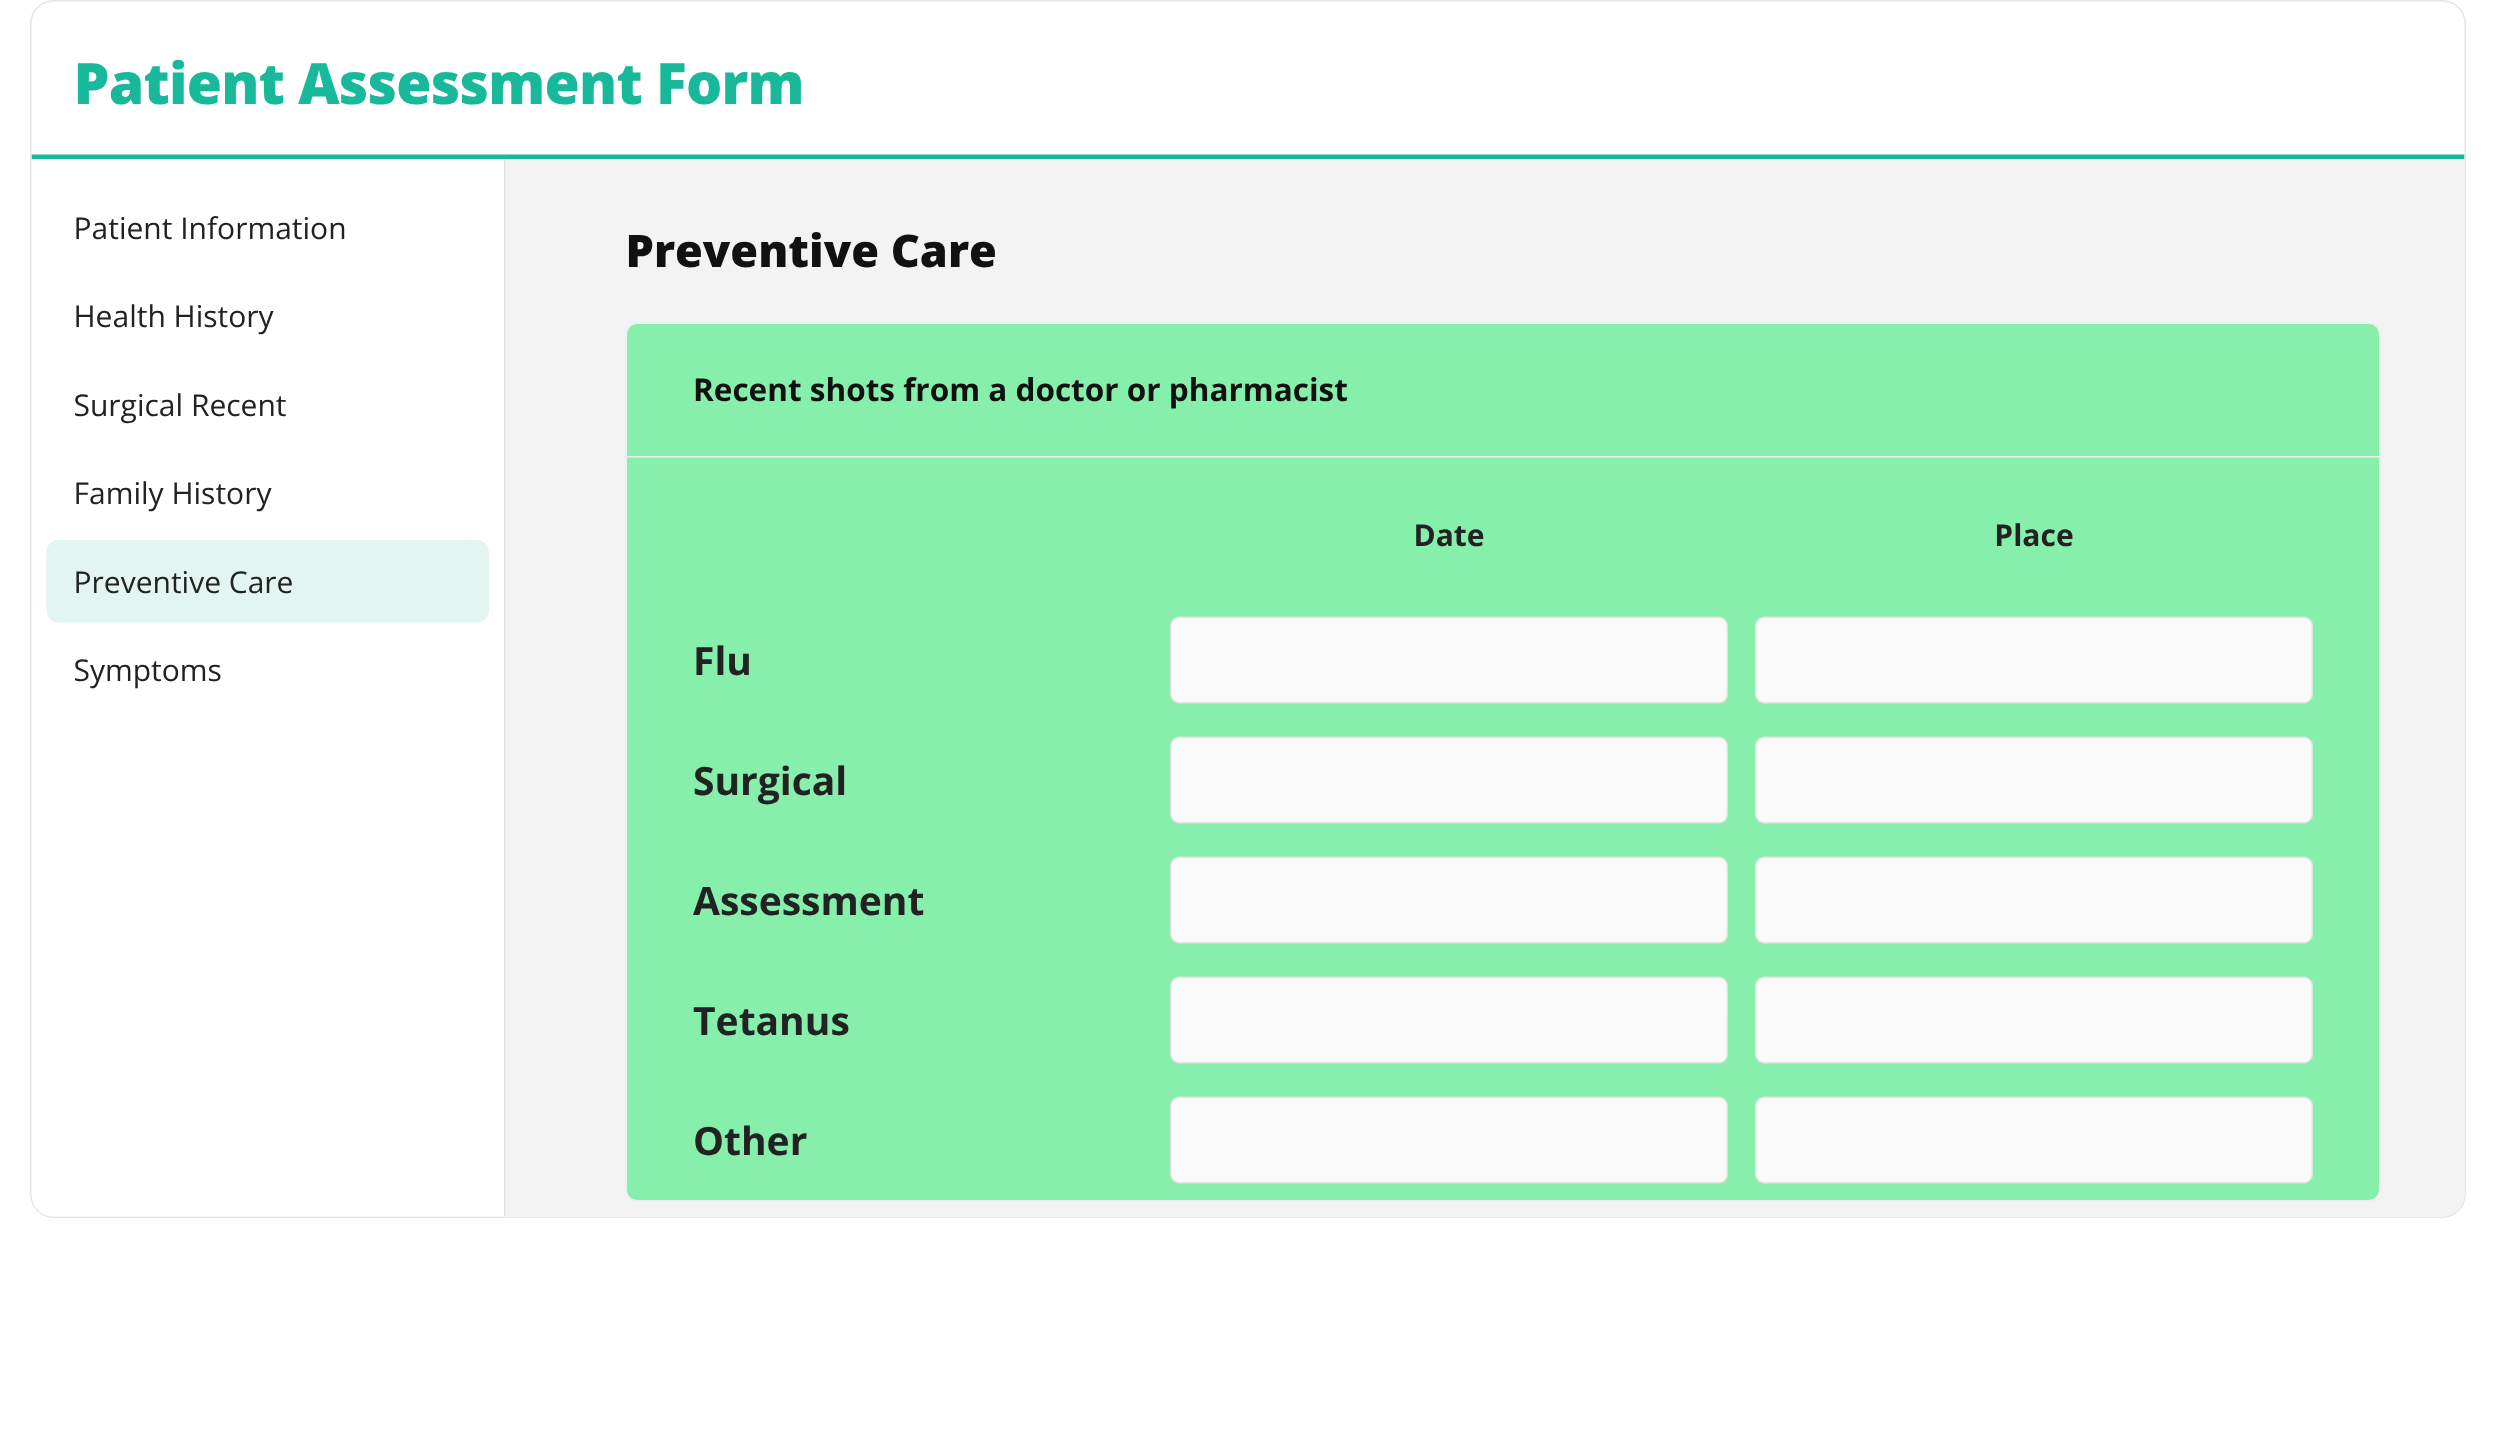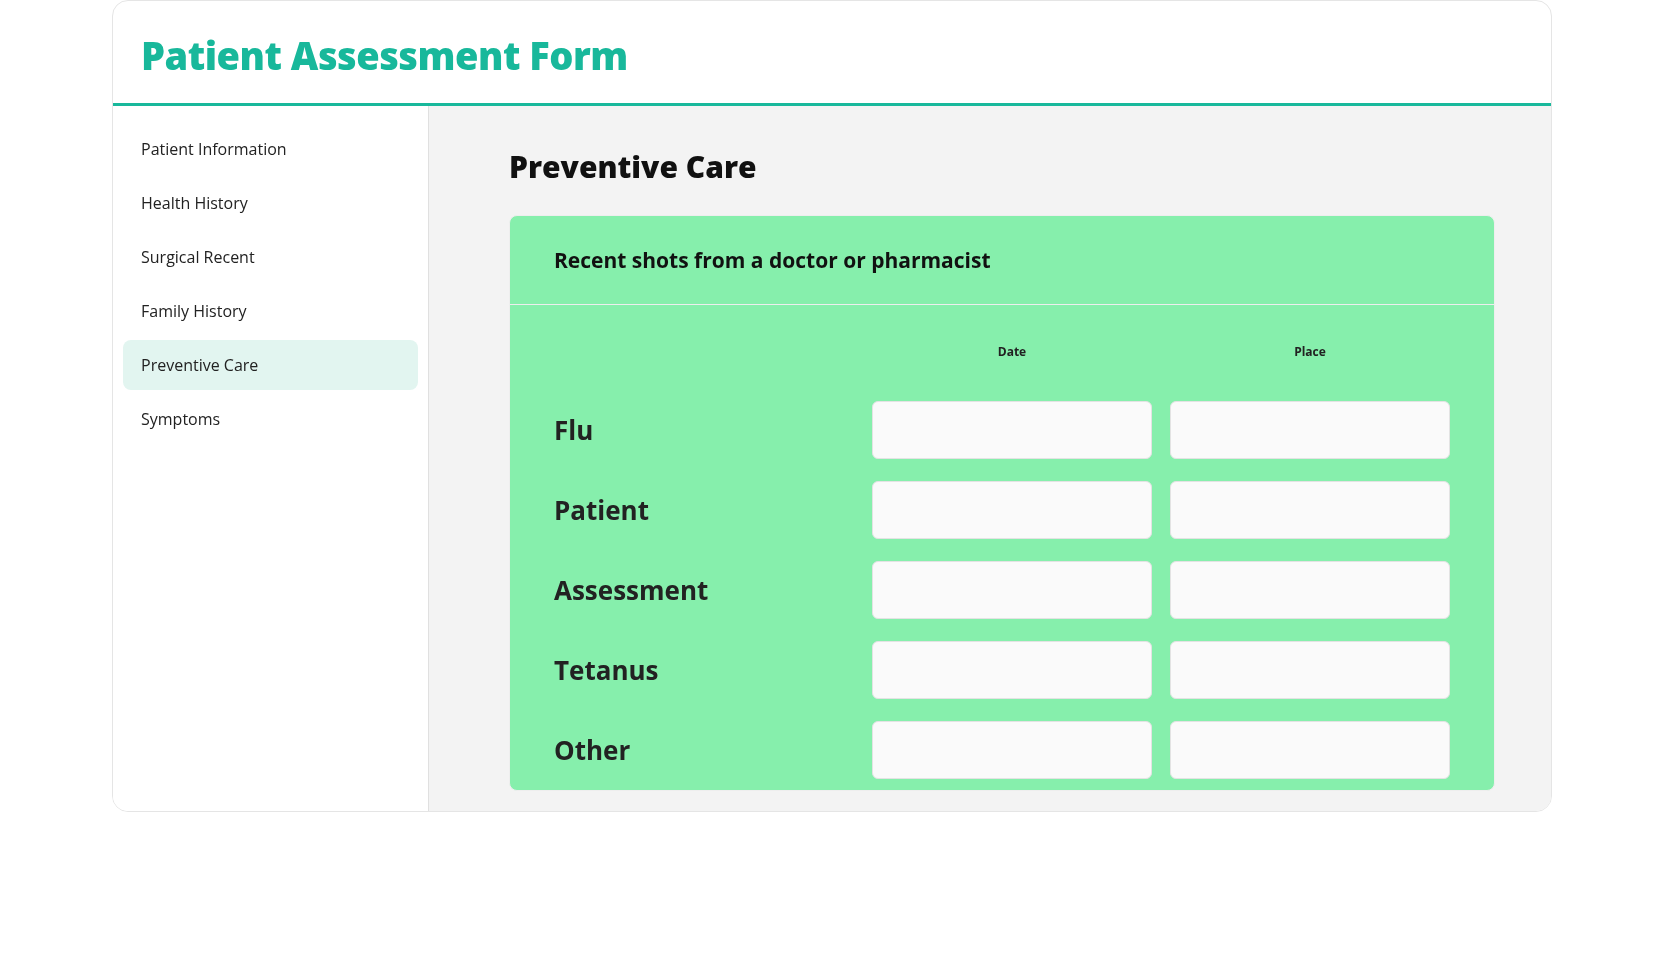--- a/index.html
+++ b/index.html
@@ -3,21 +3,21 @@
 <meta charset="utf-8">
 <style>
   * { box-sizing: border-box; }
   html, body {
     margin: 0; padding: 0;
     font-family: "Segoe UI", "Open Sans", "Helvetica Neue", Arial, sans-serif;
     background: #ffffff;
     color: #222;
   }
   .app {
-    width: 1440px;
+    width: 1624px;
     height: 812px;
     margin: 0 auto;
     border: 1px solid #e5e5e5;
     border-radius: 16px;
     overflow: hidden;
     display: flex;
     flex-direction: column;
     background: #fff;
   }
   .header {
@@ -37,21 +37,21 @@
     min-height: 0;
   }
   .sidebar {
     width: 316px;
     border-right: 1px solid #e0e0e0;
     padding: 18px 10px;
     background: #fff;
   }
   .sidebar-item {
     padding: 14px 18px;
-    font-size: 16px;
+    font-size: 20px;
     color: #222;
     border-radius: 8px;
     cursor: pointer;
     margin-bottom: 4px;
   }
   .sidebar-item.active {
     background: #e2f5f0;
   }
   .main {
     flex: 1;
@@ -81,21 +81,21 @@
     padding: 20px 44px 0 44px;
   }
   .grid {
     display: grid;
     grid-template-columns: 300px 1fr 1fr;
     column-gap: 18px;
     align-items: center;
   }
   .col-header {
     text-align: center;
-    font-size: 12px;
+    font-size: 20px;
     font-weight: 700;
     padding: 18px 0 30px 0;
   }
   .row-label {
     font-size: 26px;
     font-weight: 700;
     padding: 22px 0;
   }
   .txt {
     width: 100%;
@@ -150,21 +150,21 @@
           <div class="grid">
 
             <div></div>
             <div class="col-header">Date</div>
             <div class="col-header">Place</div>
 
             <div class="row-label">Flu</div>
             <input class="txt" type="text" value="" style="">
             <input class="txt" type="text" value="" style="">
 
-            <div class="row-label">Patient</div>
+            <div class="row-label">Surgical</div>
             <input class="txt" type="text" value="" style="">
             <input class="txt" type="text" value="" style="">
 
             <div class="row-label">Assessment</div>
             <input class="txt" type="text" value="" style="">
             <input class="txt" type="text" value="" style="">
 
             <div class="row-label">Tetanus</div>
             <input class="txt" type="text" value="" style="">
             <input class="txt" type="text" value="" style="">

